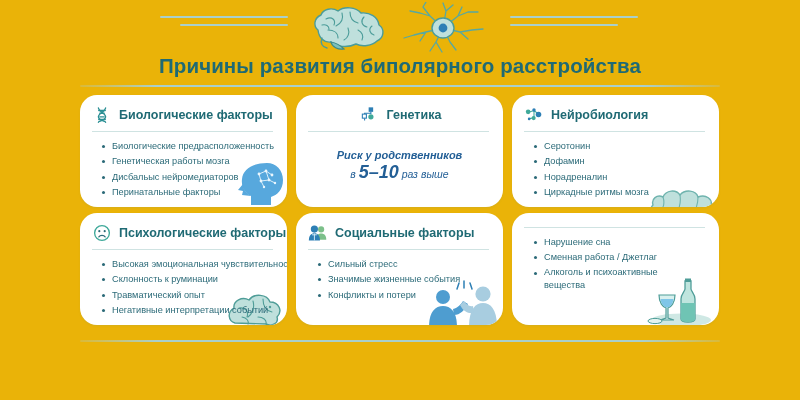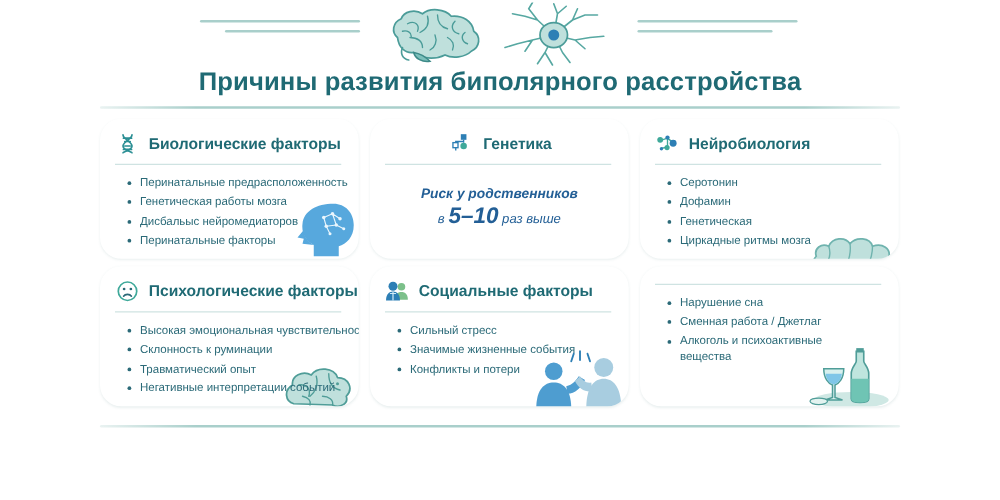--- a/index.html
+++ b/index.html
@@ -14,21 +14,21 @@
   body {
     background: #e4f2f1;
     font-family: "Liberation Sans", "DejaVu Sans", sans-serif;
     position: relative;
   }
 
   #infographic {
     position: relative;
     width: 800px;
     height: 400px;
-    background: #ffffff;
+    background: #eab308;
   }
 
   
   .header {
     position: absolute;
     top: 0;
     left: 0;
     width: 800px;
     height: 88px;
   }
@@ -282,21 +282,21 @@
               <path d="M6 2 C6 6 14 8 14 12 C14 16 6 17 6 18"></path>
               <path d="M14 2 C14 6 6 8 6 12 C6 16 14 17 14 18"></path>
               <path d="M6.4 5 L13.6 5 M7.6 8 L12.4 8 M7.6 12 L12.4 12 M6.4 15 L13.6 15"></path>
             </g>
           </svg>
         </span>
         <span class="card-title">Биологические факторы</span>
       </div>
       <div class="card-underline"></div>
       <ul class="bullets">
-        <li>Перинатальные предрасположенность</li>
+        <li>Биологические предрасположенность</li>
         <li>Генетическая работы мозга</li>
         <li>Дисбальыс нейромедиаторов</li>
         <li>Перинатальные факторы</li>
       </ul>
       <div class="corner-art art-head">
         <svg viewBox="0 0 48 46" width="48" height="46" aria-hidden="true">
           <path d="M30 3 C39 3 46 10 46 20 C46 30 40 35 34 37 L34 45 L14 45 L14 36
                    C8 33 4 27 5 19 C6 9 16 3 30 3 Z" fill="#57a8dd"></path>
           <path d="M14 36 C9 33 6 29 6 24 L1 30 L6 31 L5 35 Z" fill="#57a8dd"></path>
           <g fill="#eaf6fd">
@@ -350,21 +350,21 @@
             <circle cx="9.6" cy="13.4" r="2.3" fill="#3fa99a"></circle>
             <circle cx="4.6" cy="14.4" r="1.5" fill="#2d7fb5"></circle>
           </svg>
         </span>
         <span class="card-title">Нейробиология</span>
       </div>
       <div class="card-underline"></div>
       <ul class="bullets">
         <li>Серотонин</li>
         <li>Дофамин</li>
-        <li>Генетическая</li>
+        <li>Норадреналин</li>
         <li>Циркадные ритмы мозга</li>
       </ul>
       <div class="corner-art art-cloud">
         <svg viewBox="0 0 74 40" width="74" height="40" aria-hidden="true">
           <path d="M8 38 C2 38 0 32 4 28 C2 22 8 17 14 20 C17 13 27 12 31 18
                    C36 12 47 13 49 20 C57 17 64 22 62 29 C68 31 68 38 61 38 Z" fill="#bfe0dc" stroke="#6fb3ae" stroke-width="1.4" stroke-linejoin="round"></path>
           <path d="M14 20 C16 26 14 32 10 36 M31 18 C32 25 30 33 26 38 M49 20 C49 27 47 33 43 38" fill="none" stroke="#6fb3ae" stroke-width="1.1"></path>
         </svg>
       </div>
     </div>

